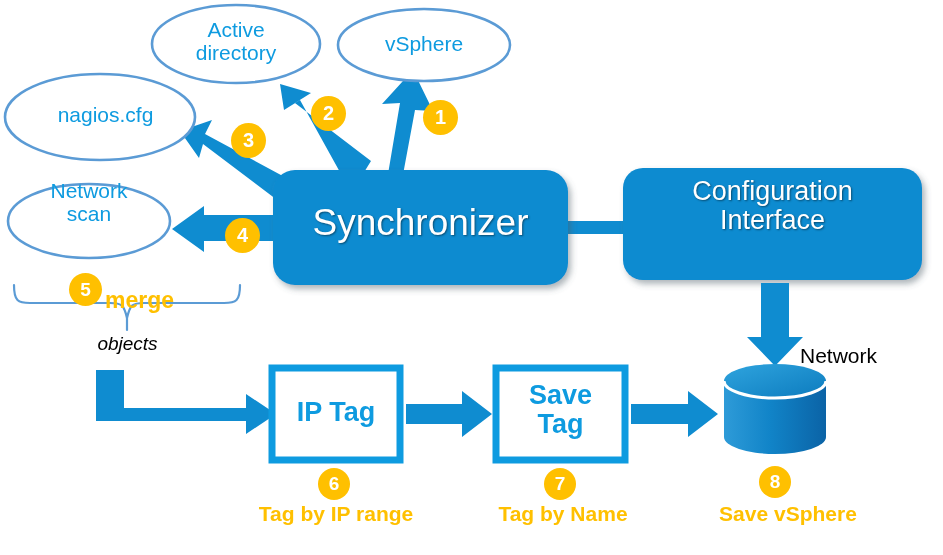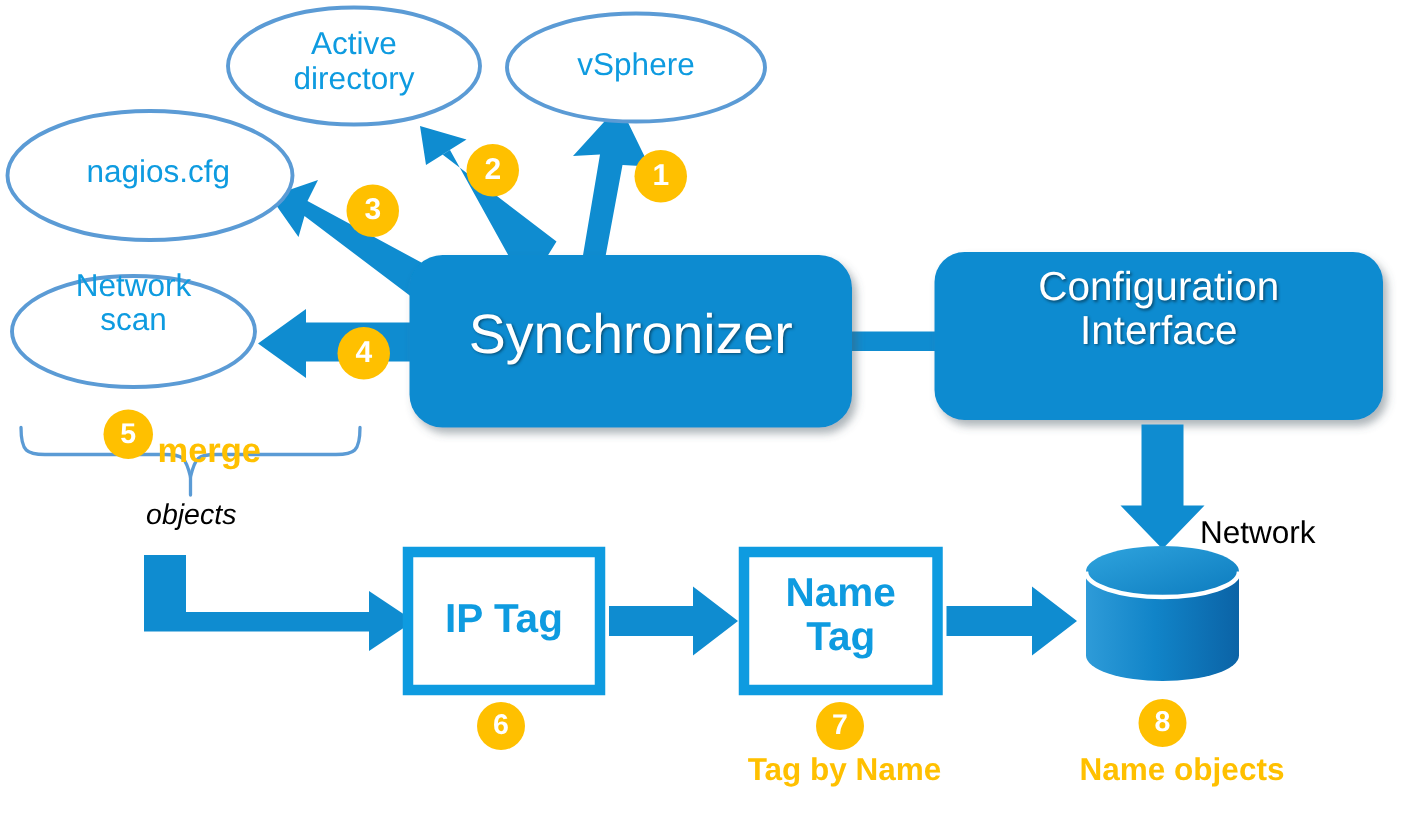--- a/index.html
+++ b/index.html
@@ -175,33 +175,34 @@
   <div class="lbl src-label" style="left:8px; top:180px; width:162px;">Network
 scan</div>
 
   <div class="lbl box-label" id="sync-label" style="left:273px; top:203px; width:295px;">Synchronizer</div>
 
   <div class="lbl box-label" id="cfg-label" style="left:623px; top:177px; width:299px;">Configuration
 Interface</div>
 
   <div class="lbl tag-label" style="left:272px; top:398px; width:128px;">IP Tag</div>
 
-  <div class="lbl tag-label" style="left:496px; top:381px; width:129px;">Name
+  <div class="lbl tag-label" style="left:496px; top:381px; width:129px;">Save
 Tag</div>
 
   <div class="lbl plain" style="left:800px; top:345px; width:140px; text-align:left; font-size:21px;">Network</div>
 
   <div class="lbl gold-caption" style="left:105px; top:288px; width:120px; text-align:left; font-size:23px;">merge</div>
 
   <div class="lbl plain" style="left:45px; top:334px; width:165px;font-style:italic;">objects</div>
 
+  <div class="lbl gold-caption" style="left:216px; top:503px; width:240px;">Tag by IP range</div>
 
   <div class="lbl gold-caption" style="left:463px; top:503px; width:200px;">Tag by Name</div>
 
-  <div class="lbl gold-caption" style="left:688px; top:503px; width:200px;">Name objects</div>
+  <div class="lbl gold-caption" style="left:688px; top:503px; width:200px;">Save vSphere</div>
 
   <div class="badge" style="left:423px; top:100px; width:35px; height:35px; font-size:20px;">
     <span>1</span>
   </div>
 
   <div class="badge" style="left:311px; top:96px; width:35px; height:35px; font-size:20px;">
     <span>2</span>
   </div>
 
   <div class="badge" style="left:231px; top:123px; width:35px; height:35px; font-size:20px;">

